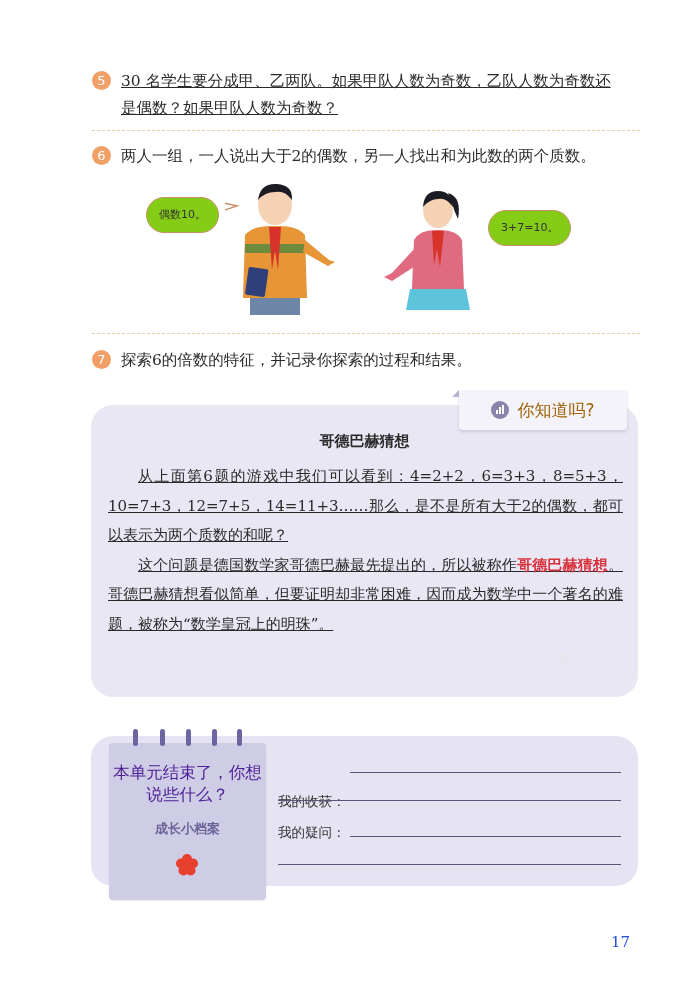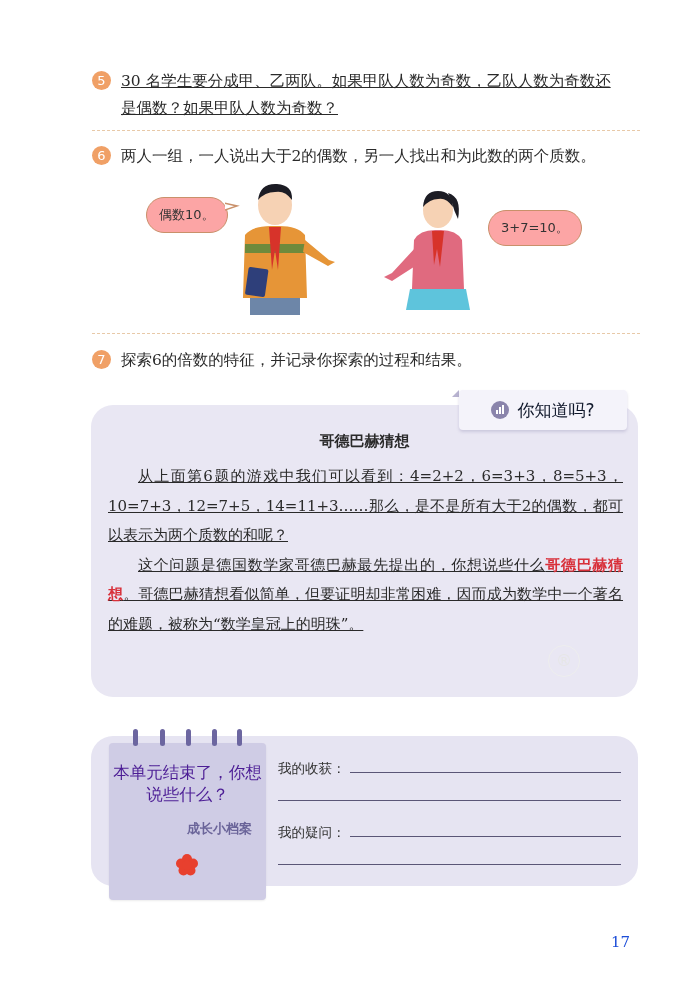--- a/index.html
+++ b/index.html
@@ -10,35 +10,35 @@
     .problem { position: absolute; left: 92px; width: 552px; font-size: 15.5px; line-height: 27px; }
     .num-badge {
       display: inline-block; width: 19px; height: 19px; border-radius: 50%;
       background: #f0a066; color: #fff; font-family: "DejaVu Sans", sans-serif;
       font-size: 13px; line-height: 19px; text-align: center; vertical-align: 1px; margin-right: 10px;
     }
     .problem .indent { padding-left: 29px; }
     .sep { position: absolute; left: 92px; width: 548px; border-top: 1px dashed #e8c9a8; }
 
     .bubble {
-      position: absolute; background: #fca5a5; border: 1.5px solid #c9906a; border-radius: 18px;
-      font-family: "DejaVu Sans", sans-serif; font-size: 13px; color: #333; padding: 0 12px;
+      position: absolute; background: #84cc16; border: 1.5px solid #c9906a; border-radius: 18px;
+      font-family: "DejaVu Sans", sans-serif; font-size: 11px; color: #333; padding: 0 12px;
       height: 34px; line-height: 34px; text-align: center;
     }
     .fig { position: absolute; }
 
     .info-box {
       position: absolute; left: 91px; top: 405px; width: 547px; height: 292px;
       background: #e9e7f3; border-radius: 22px;
     }
     .tab {
       position: absolute; left: 459px; top: 390px; width: 168px; height: 40px;
       background: #f4f3fa; border-radius: 4px; box-shadow: 0 2px 3px rgba(120,110,160,0.25);
       display: flex; align-items: center; justify-content: center; gap: 8px;
-      font-family: "DejaVu Sans", sans-serif; font-size: 17px; color: #0f172a;
+      font-family: "DejaVu Sans", sans-serif; font-size: 17px; color: #a16207;
     }
     .tab-fold { position: absolute; left: 452px; top: 390px; width: 0; height: 0;
       border-left: 7px solid transparent; border-bottom: 7px solid #b8b3d0; }
     .chart-icon { width: 18px; height: 18px; border-radius: 50%; background: #8a84ab; position: relative; }
     .chart-icon i { position: absolute; bottom: 5px; width: 2px; background: #fff; }
     .info-title { position: absolute; left: 91px; top: 432px; width: 547px; text-align: center;
       font-size: 15px; font-weight: bold; color: #2a2a2a; }
     .info-body { position: absolute; left: 108px; top: 462px; width: 515px; font-size: 15px; line-height: 29.5px; text-align: justify; }
     .info-body p { margin: 0; text-indent: 30px; text-decoration: underline; }
     .hl { color: #d8303a; font-weight: bold; }
@@ -50,21 +50,21 @@
       background: #e6e4f2; border-radius: 22px;
     }
     .note-card {
       position: absolute; left: 109px; top: 743px; width: 157px; height: 157px;
       background: #cfcce5; border-radius: 4px; box-shadow: 0 1px 2px rgba(0,0,0,0.08);
     }
     .ring { position: absolute; top: 729px; width: 5px; height: 17px; border-radius: 3px; background: #6c66a0; }
     .note-q { position: absolute; left: 109px; top: 762px; width: 157px; text-align: center;
       font-family: "DejaVu Sans", sans-serif; font-size: 16.5px; line-height: 22px; color: #4c1d95; }
     .note-label { position: absolute; left: 109px; top: 820px; width: 157px; text-align: center;
-      font-family: "DejaVu Sans", sans-serif; font-size: 13px; font-weight: bold; color: #6a6499; padding-left: 32px; }
+      font-family: "DejaVu Sans", sans-serif; font-size: 13px; font-weight: bold; color: #6a6499; }
     .flower { position: absolute; left: 175px; top: 853px; width: 24px; height: 24px; }
     .line-label { position: absolute; font-size: 13.5px; color: #333; }
     .fill-line { position: absolute; border-top: 1px solid #5a5677; }
 
     .page-num { position: absolute; left: 611px; top: 933px; font-size: 15px; color: #1d4ed8; }
   </style>
 </head>
 <body>
 
 <div class="problem" style="top:68px;text-decoration:underline;">
@@ -113,21 +113,21 @@
   <span class="chart-icon">
     <i style="left:5px; height:4px;"></i>
       <i style="left:8px; height:7px;"></i>
       <i style="left:11px; height:9px;"></i>
   </span>
   <span>你知道吗?</span>
 </div>
 <div class="info-title">哥德巴赫猜想</div>
 <div class="info-body">
   <p>从上面第6题的游戏中我们可以看到：4=2+2，6=3+3，8=5+3，10=7+3，12=7+5，14=11+3……那么，是不是所有大于2的偶数，都可以表示为两个质数的和呢？</p>
-  <p><span>这个问题是德国数学家哥德巴赫最先提出的，你想说些什么</span><span class="hl">哥德巴赫猜想</span><span>。哥德巴赫猜想看似简单，但要证明却非常困难，因而成为数学中一个著名的难题，被称为“数学皇冠上的明珠”。</span></p>
+  <p><span>这个问题是德国数学家哥德巴赫最先提出的，所以被称作</span><span class="hl">哥德巴赫猜想</span><span>。哥德巴赫猜想看似简单，但要证明却非常困难，因而成为数学中一个著名的难题，被称为“数学皇冠上的明珠”。</span></p>
 </div>
 <div class="watermark">®</div>
 
 <div class="growth-box"></div>
 <div class="note-card"></div>
 <div class="ring" style="left:133px;"></div>
 <div class="ring" style="left:160px;"></div>
 <div class="ring" style="left:186px;"></div>
 <div class="ring" style="left:212px;"></div>
 <div class="ring" style="left:237px;"></div>
@@ -137,20 +137,20 @@
   <g fill="#e8402e">
     <circle cx="12" cy="6" r="5"></circle>
       <circle cx="18" cy="10.5" r="5"></circle>
       <circle cx="15.5" cy="17.5" r="5"></circle>
     <circle cx="8.5" cy="17.5" r="5"></circle>
       <circle cx="6" cy="10.5" r="5"></circle>
       <circle cx="12" cy="12" r="5"></circle>
   </g>
 </svg>
 
-<div class="line-label" style="left:278px; top:760px;">我的收获：</div>
+<div class="line-label" style="left:278px; top:793px;">我的收获：</div>
 <div class="fill-line" style="left:350px; top:772px; width:271px;"></div>
 <div class="fill-line" style="left:278px; top:800px; width:343px;"></div>
 <div class="line-label" style="left:278px; top:824px;">我的疑问：</div>
 <div class="fill-line" style="left:350px; top:836px; width:271px;"></div>
 <div class="fill-line" style="left:278px; top:864px; width:343px;"></div>
 
 <div class="page-num">17</div>
 
 </body></html>

